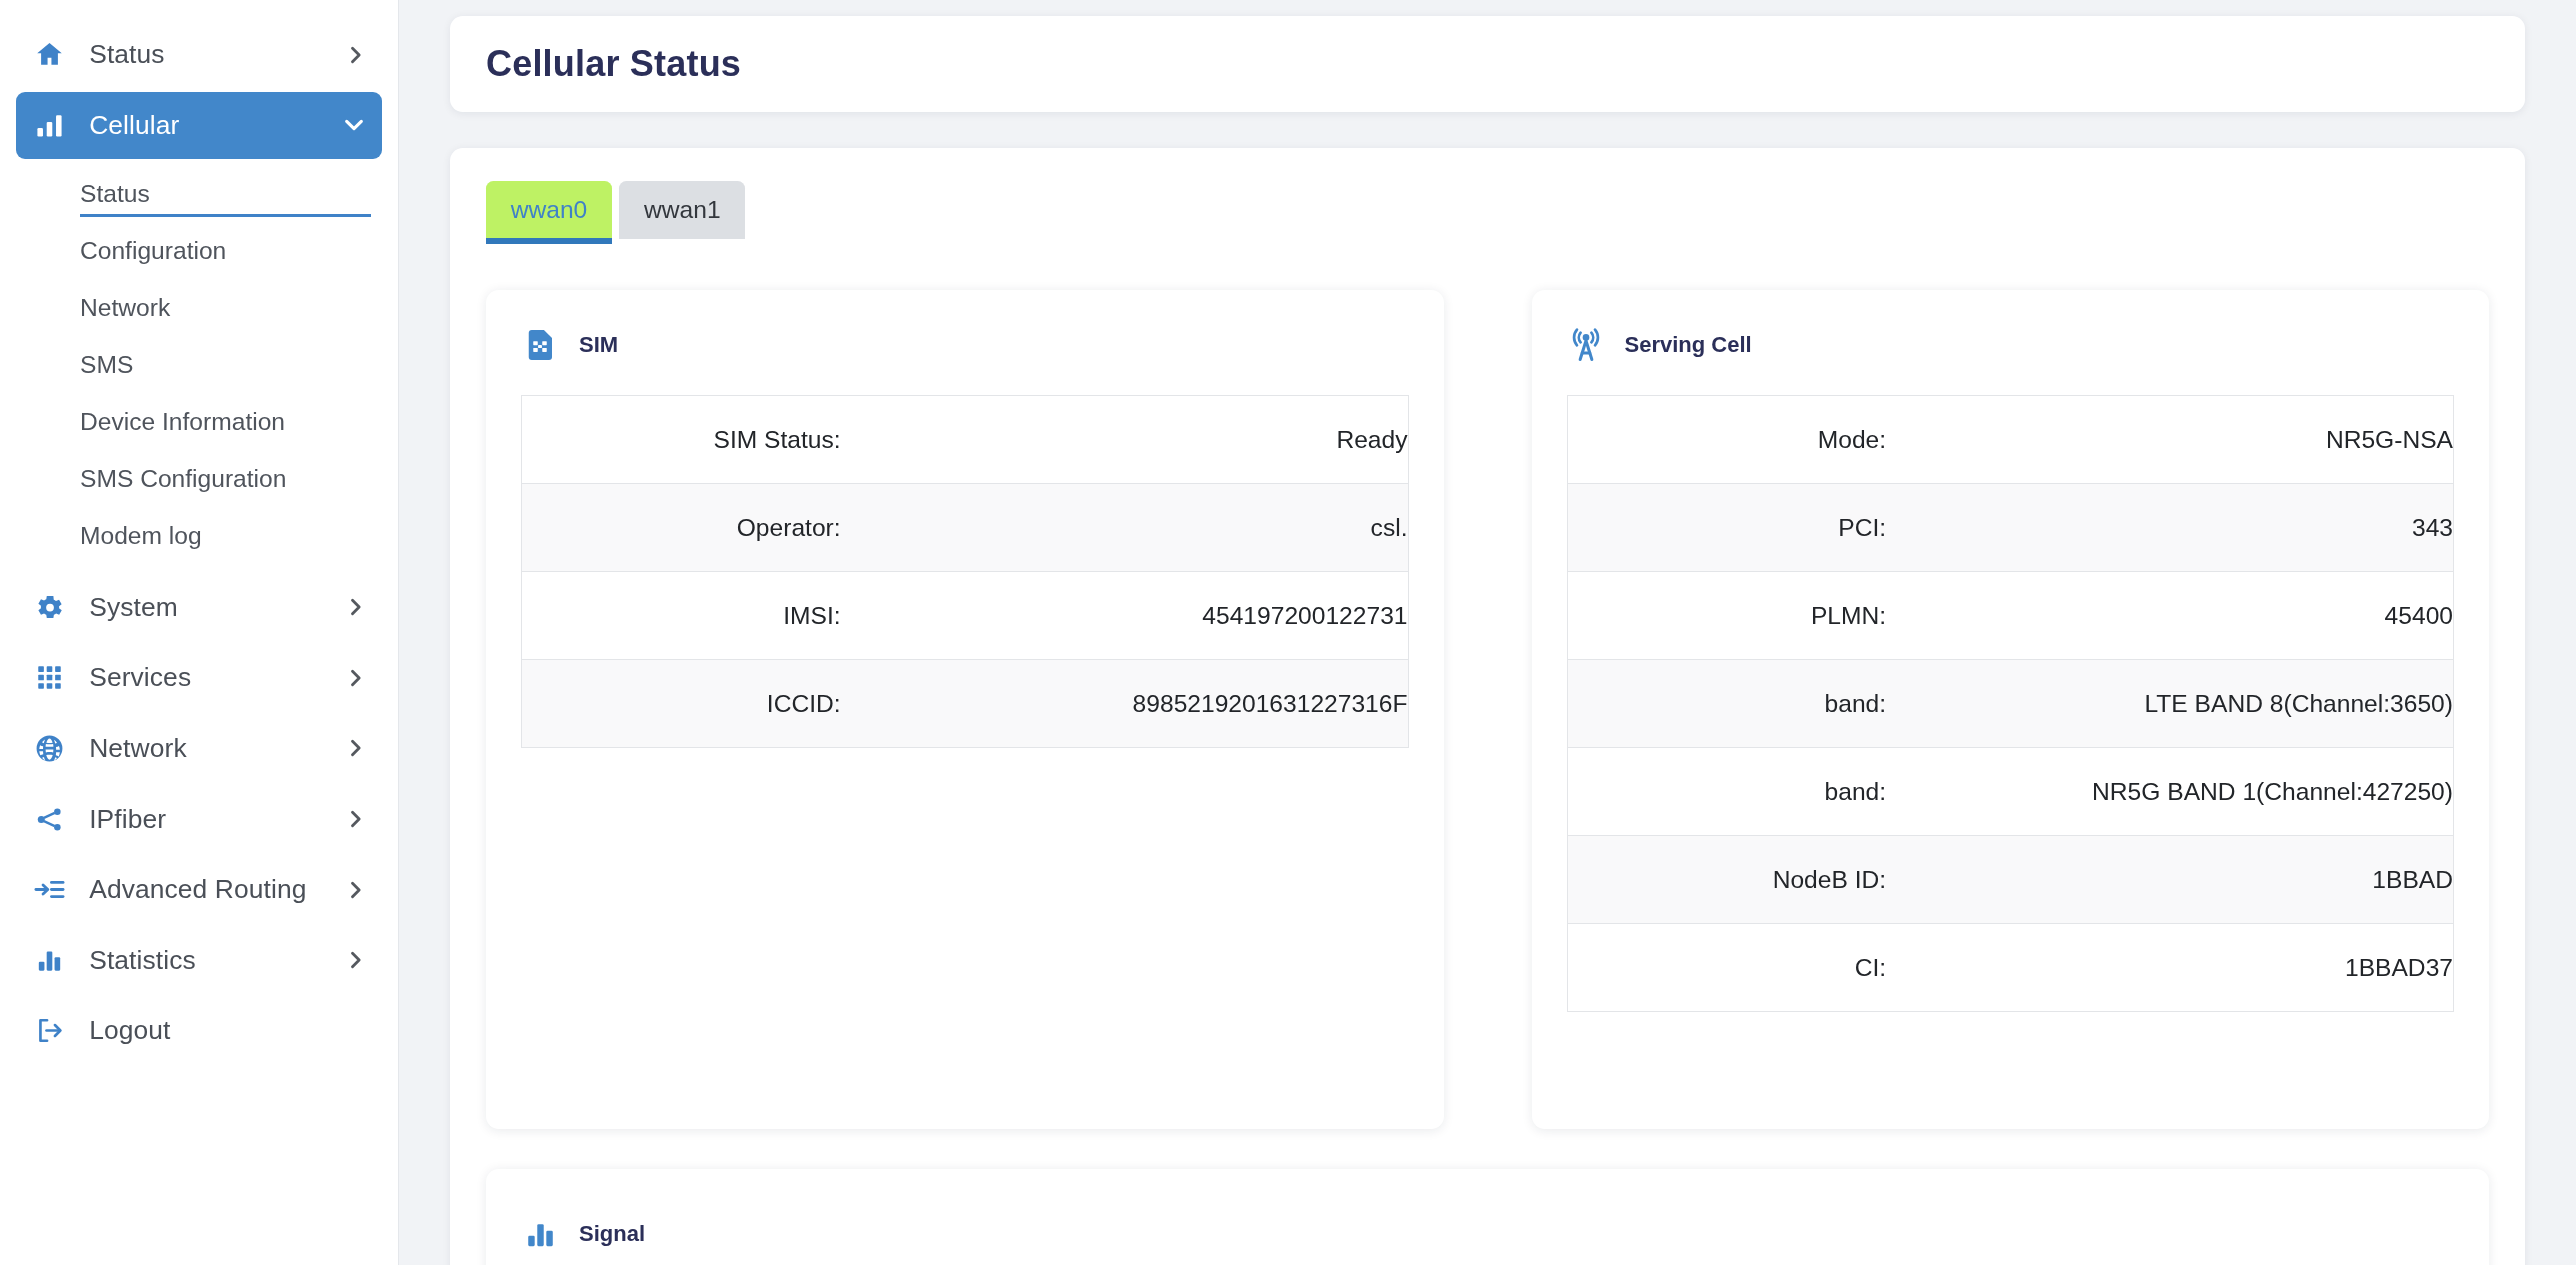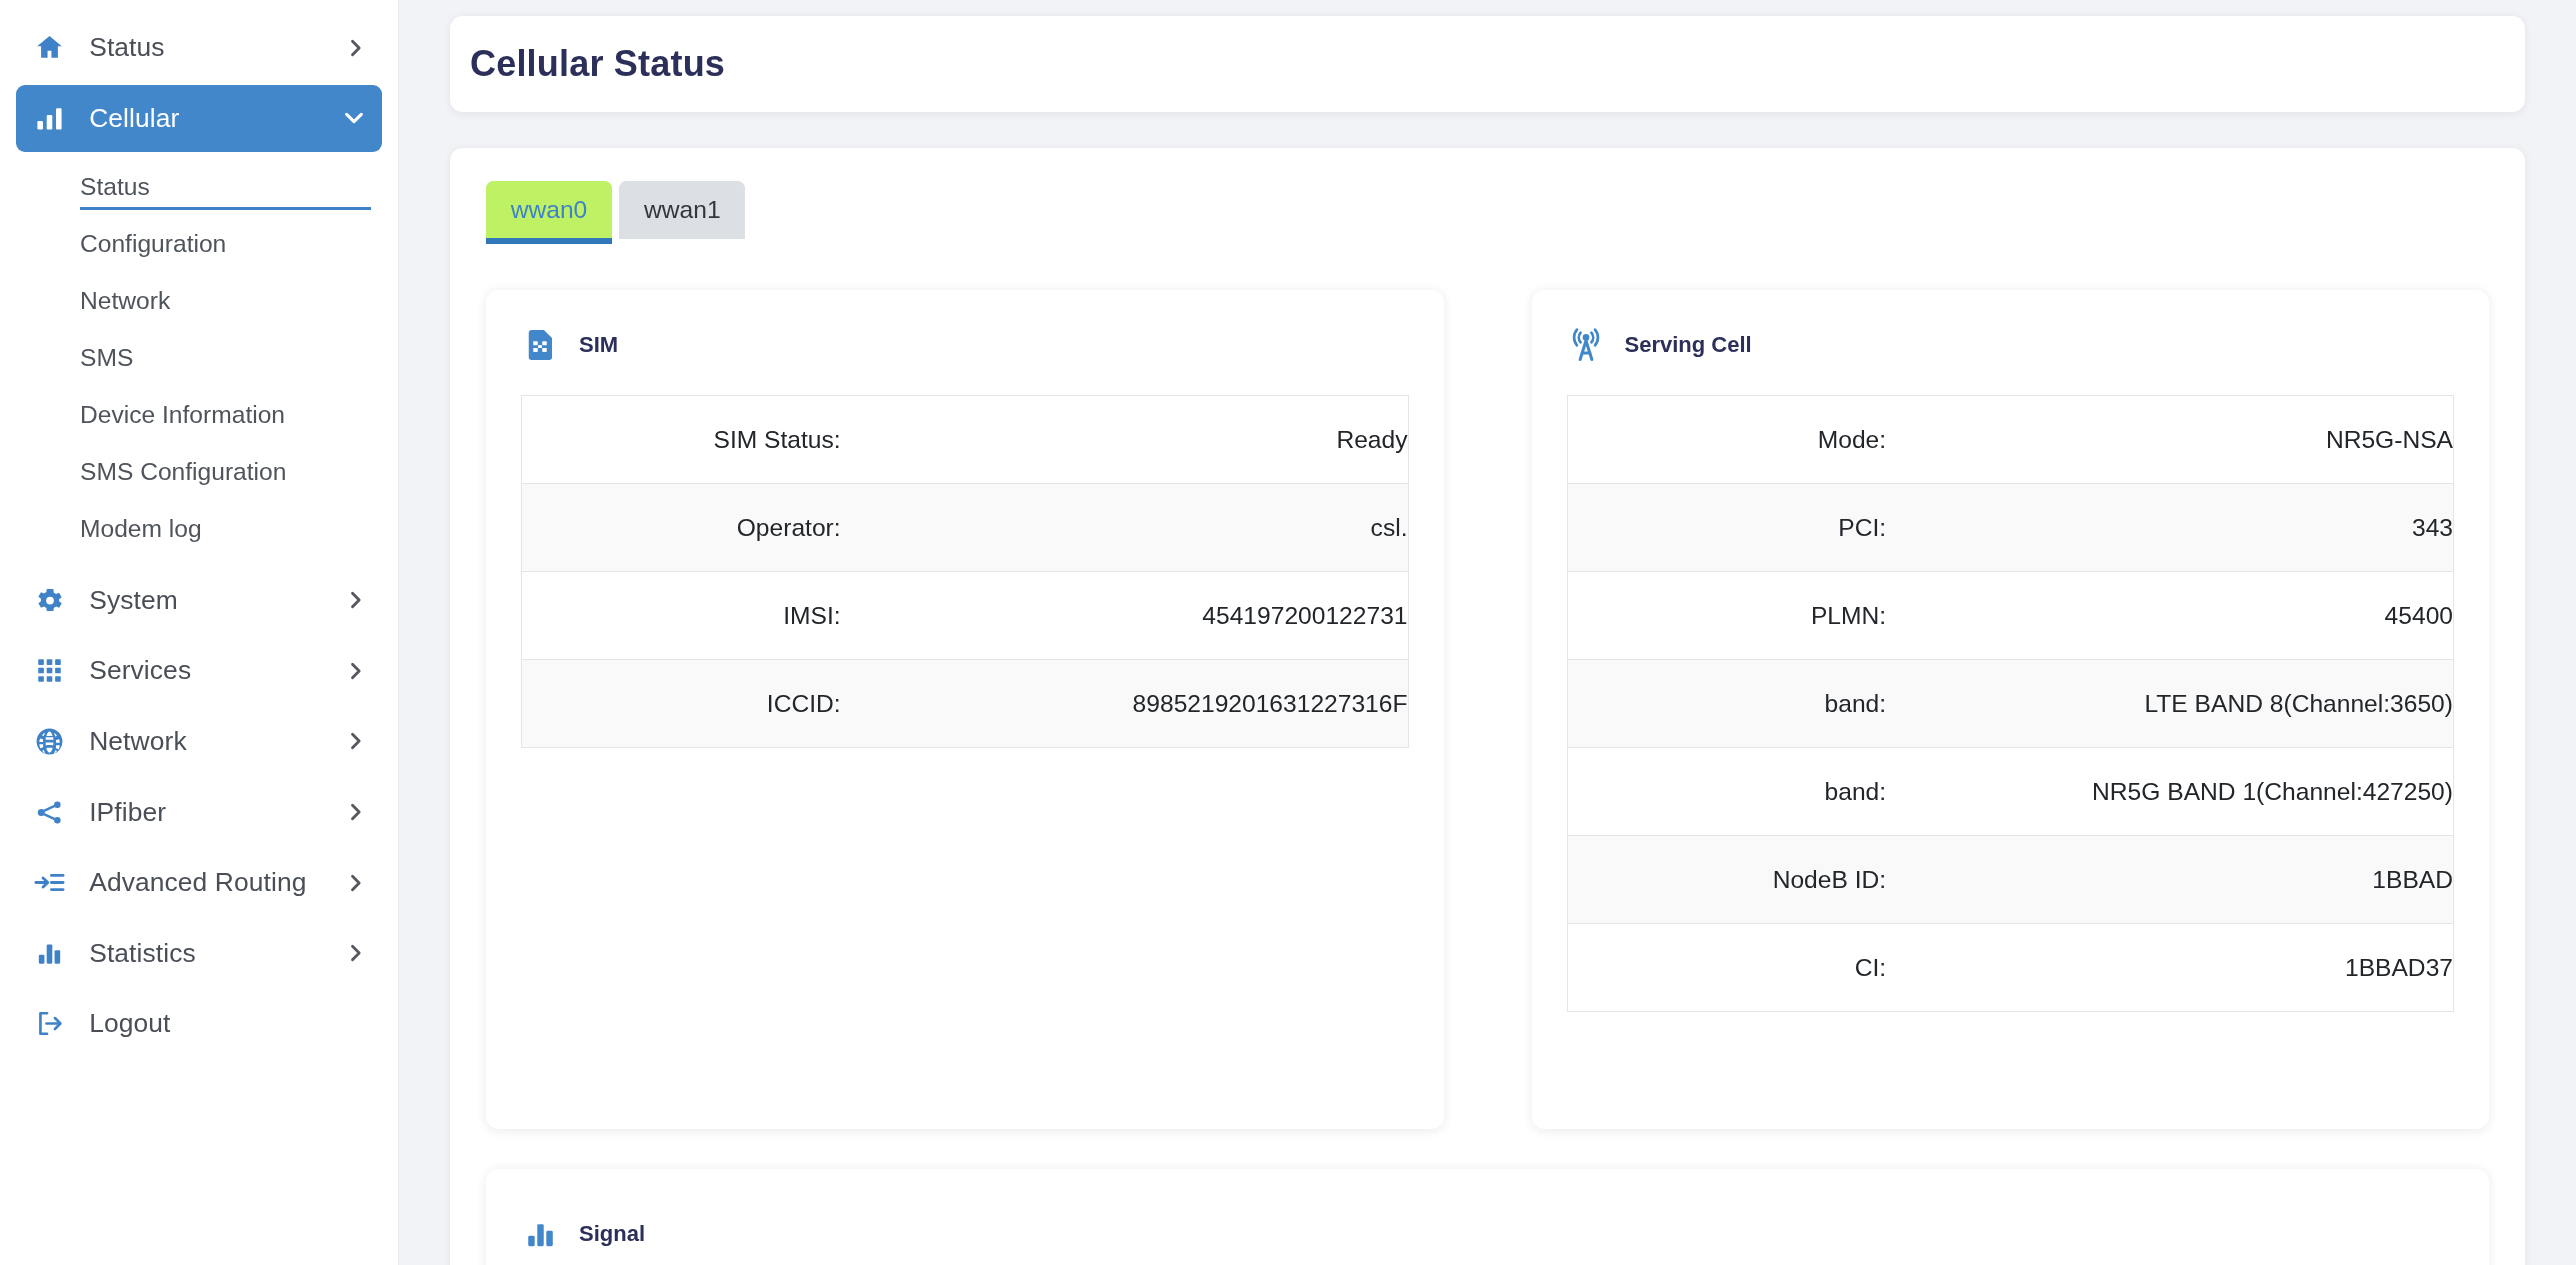--- a/index.html
+++ b/index.html
@@ -18,21 +18,21 @@
     height: 1265px;
   }
 
   
   .sidebar {
     width: 399px;
     flex: 0 0 399px;
     height: 1265px;
     background: #ffffff;
     border-right: 0.9px solid #e4e7eb;
-    padding-top: 14px;
+    padding-top: 21px;
     position: relative;
     overflow: hidden;
   }
 
   .nav-item {
     display: flex;
     align-items: center;
     height: 67px;
     margin: 0 16.4px 3.6px 16.4px;
     padding: 0 16.4px 0 12.8px;
@@ -110,21 +110,21 @@
   .card {
     background: #ffffff;
     border-radius: 12.8px;
     box-shadow: 0 1.8px 8.2px rgba(20,30,60,.07);
   }
 
   .page-header {
     height: 96px;
     display: flex;
     align-items: center;
-    padding: 0 20px;
+    padding: 0 36px;
     margin-bottom: 36px;
   }
   .page-title {
     font-size: 36px;
     font-weight: bold;
     color: #2b2f59;
     letter-spacing: 0.2px;
   }
 
   .panel {

